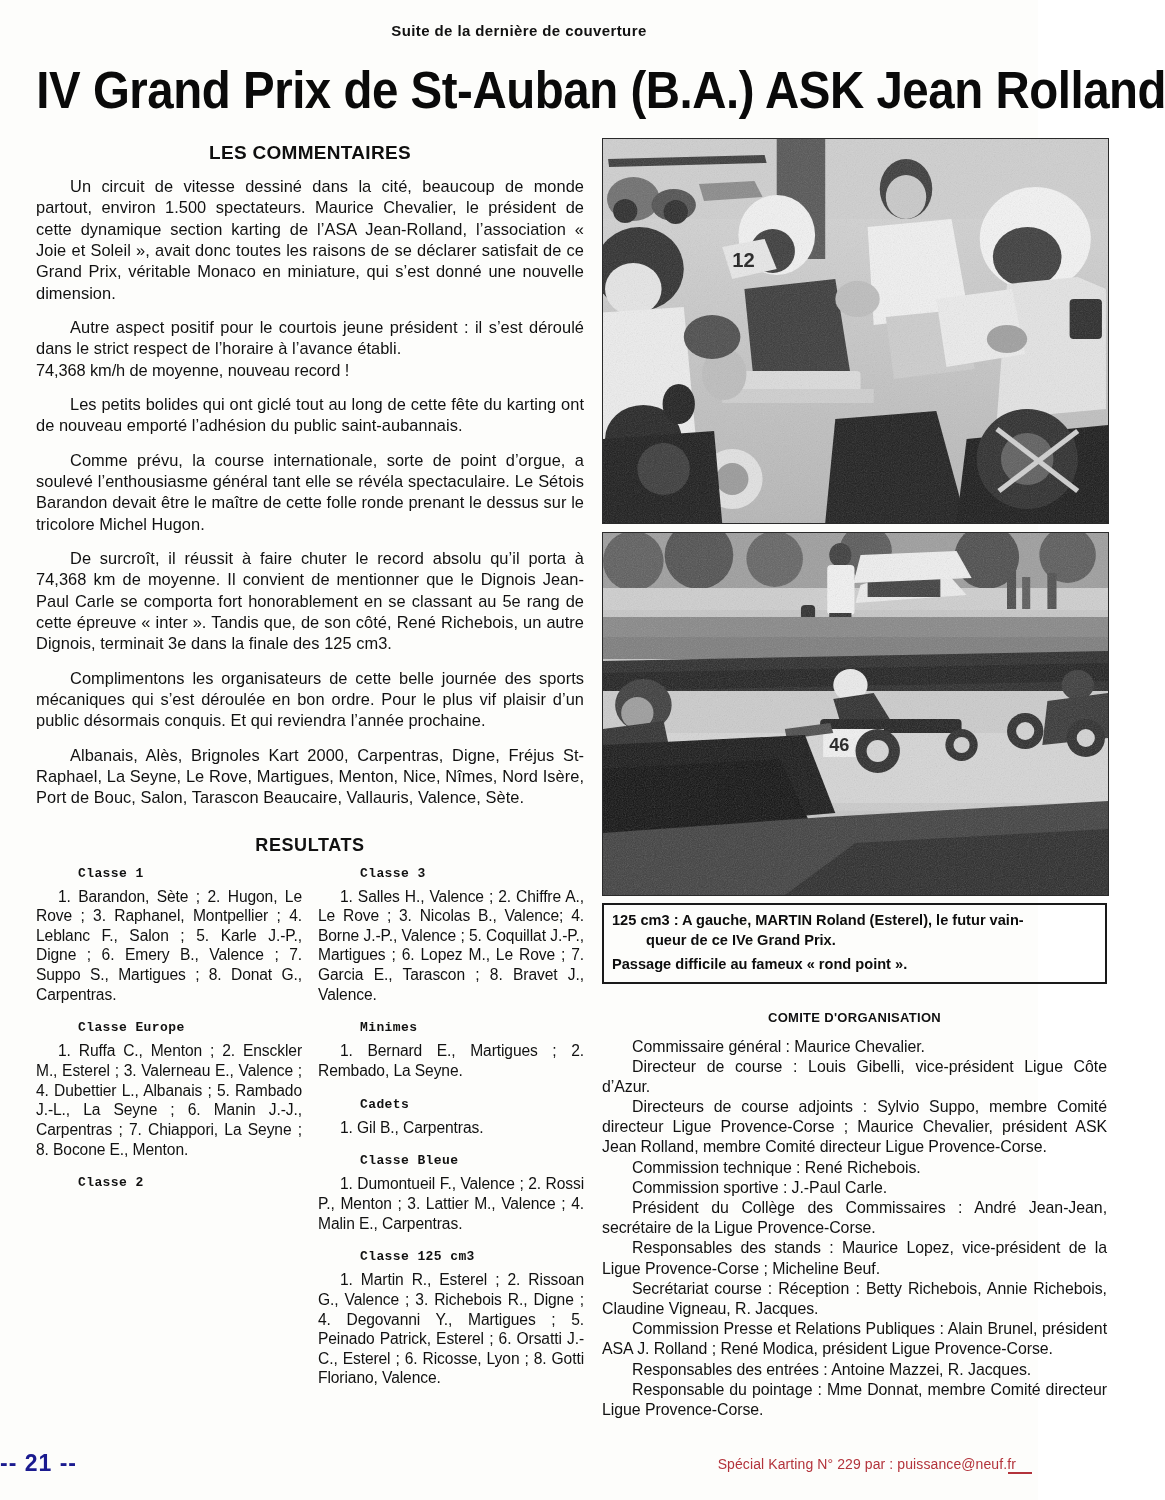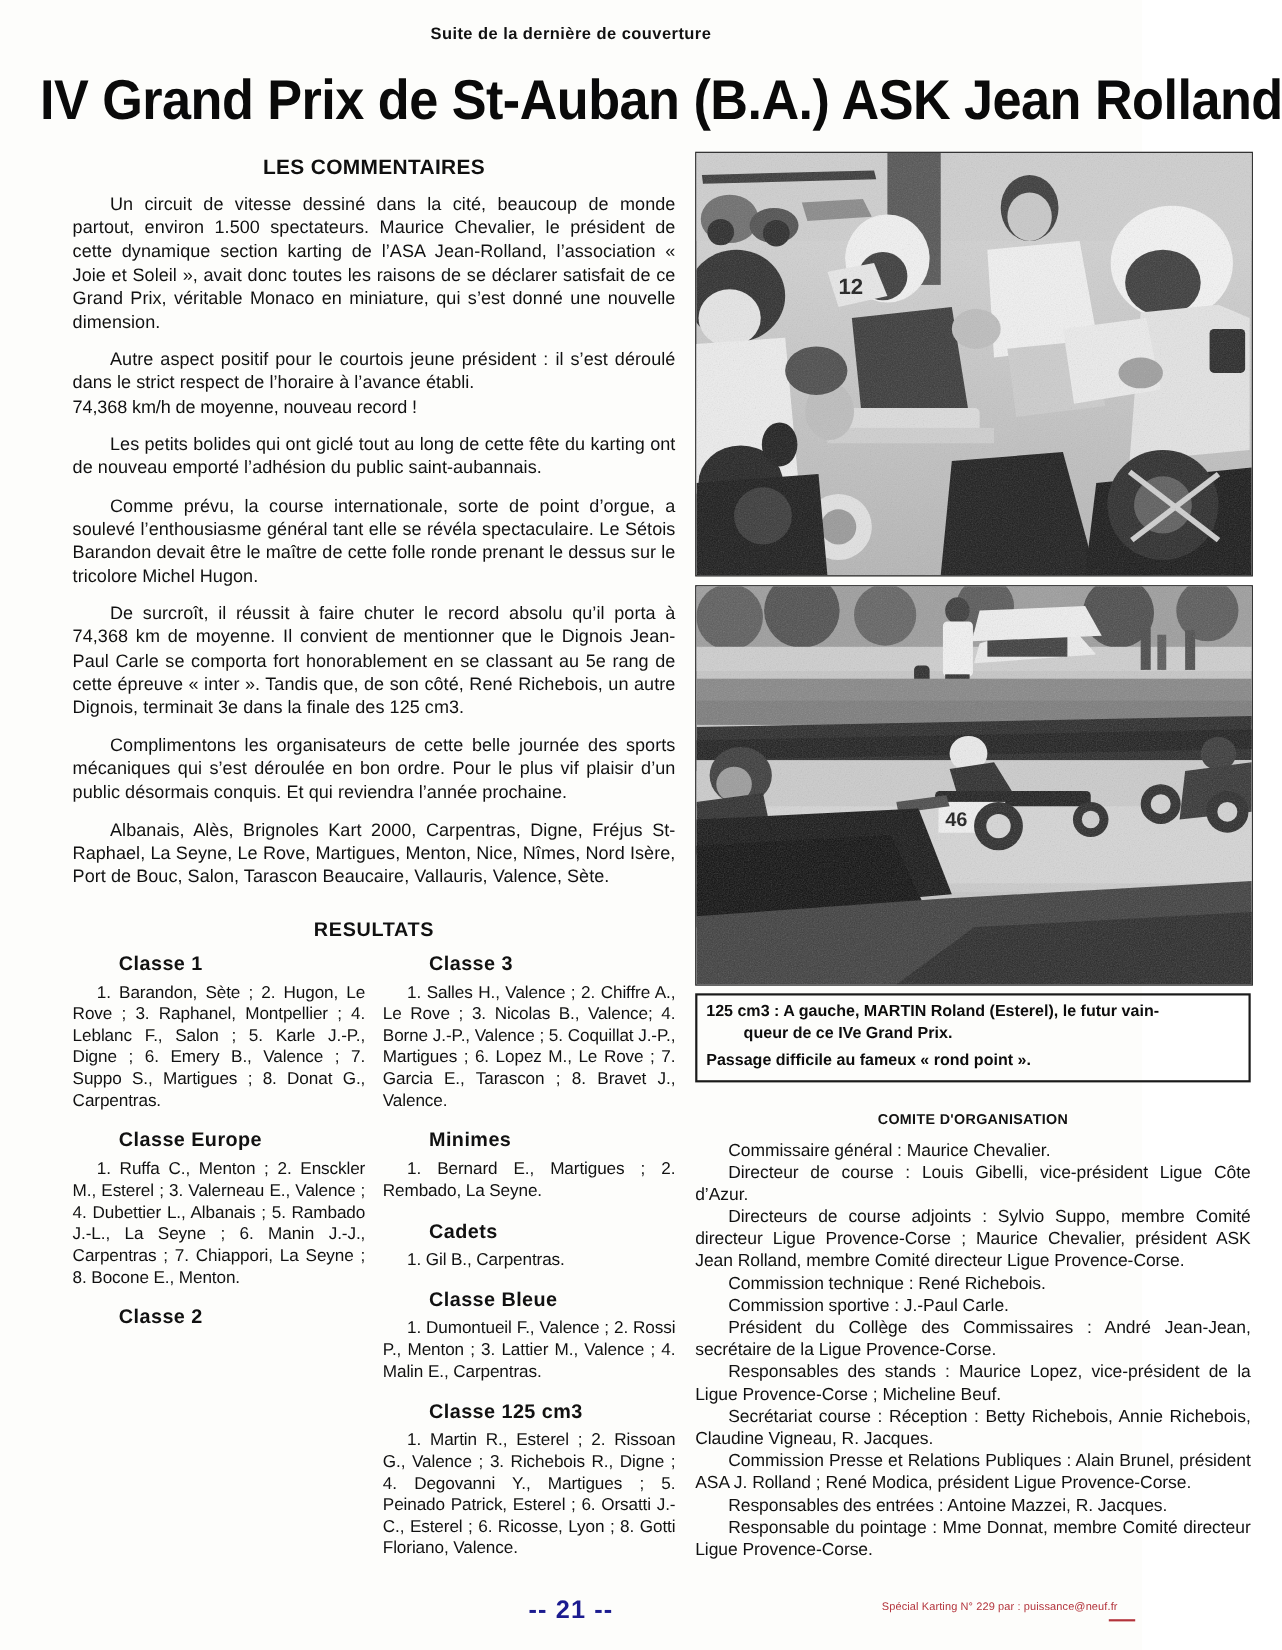--- a/index.html
+++ b/index.html
@@ -42,21 +42,20 @@
     white-space: nowrap;
     color: #0a0a0a;
   }
 
   
   .columns {
     display: flex;
     margin-top: 18px;
     padding: 0 30px 0 36px;
     align-items: flex-start;
-    margin-left: 30px;
   }
   .col-left { width: 548px; flex: 0 0 548px; }
   .col-right { width: 505px; flex: 0 0 505px; margin-left: 18px; }
 
   h2.section {
     text-align: center;
     font-size: 19px;
     font-weight: bold;
     letter-spacing: 0.3px;
     margin: 4px 0 12px 0;
@@ -112,25 +111,26 @@
     font-weight: bold;
     letter-spacing: 0.6px;
     margin: 26px 0 6px 0;
   }
   .results-cols {
     display: flex;
     gap: 16px;
   }
   .results-col { width: 266px; flex: 0 0 266px; }
   .cls-title {
-    font-size: 18px;
+    font-size: 13px;
     font-weight: bold;
     margin: 16px 0 6px 0;
     padding-left: 42px;
     letter-spacing: 0.4px;
+    font-family: Liberation Mono, monospace;
   }
   .cls-title.first { margin-top: 4px; }
   .cls-body {
     font-size: 15.6px;
     line-height: 1.26;
     text-indent: 22px;
     text-align: justify;
     margin: 0;
     letter-spacing: -0.1px;
   }
@@ -158,31 +158,30 @@
     position: absolute;
     left: 0;
     right: 0;
     bottom: 10px;
     height: 40px;
   }
   .page-num {
     position: absolute;
     left: 0; right: 0;
     top: 0;
-    text-align: center;
     font-size: 23px;
     font-weight: bold;
     color: #1b1b8f;
     letter-spacing: 1px;
   }
   .credit {
     position: absolute;
     right: 22px;
     top: 6px;
-    font-size: 10px;
+    font-size: 14px;
     color: #b3333b;
     letter-spacing: 0.1px;
   }
   .credit-underline {
     position: absolute;
     right: 6px;
     top: 22px;
     width: 24px;
     height: 2px;
     background: #b3333b;

